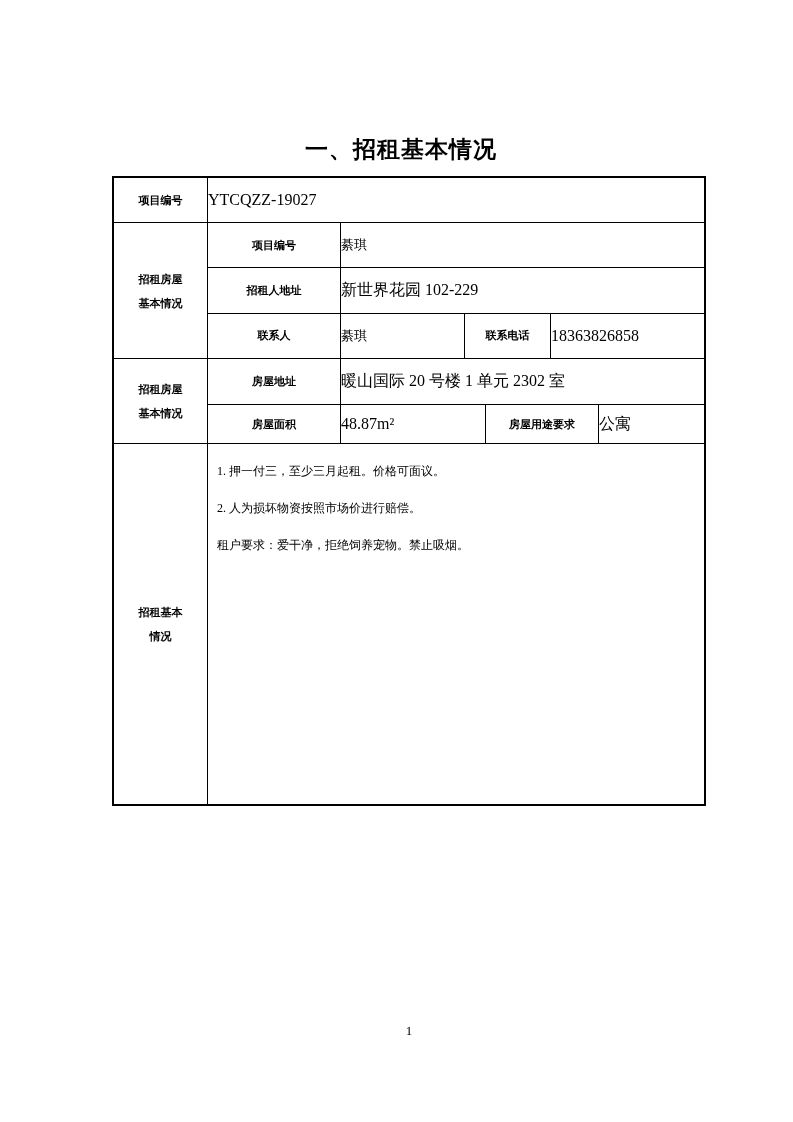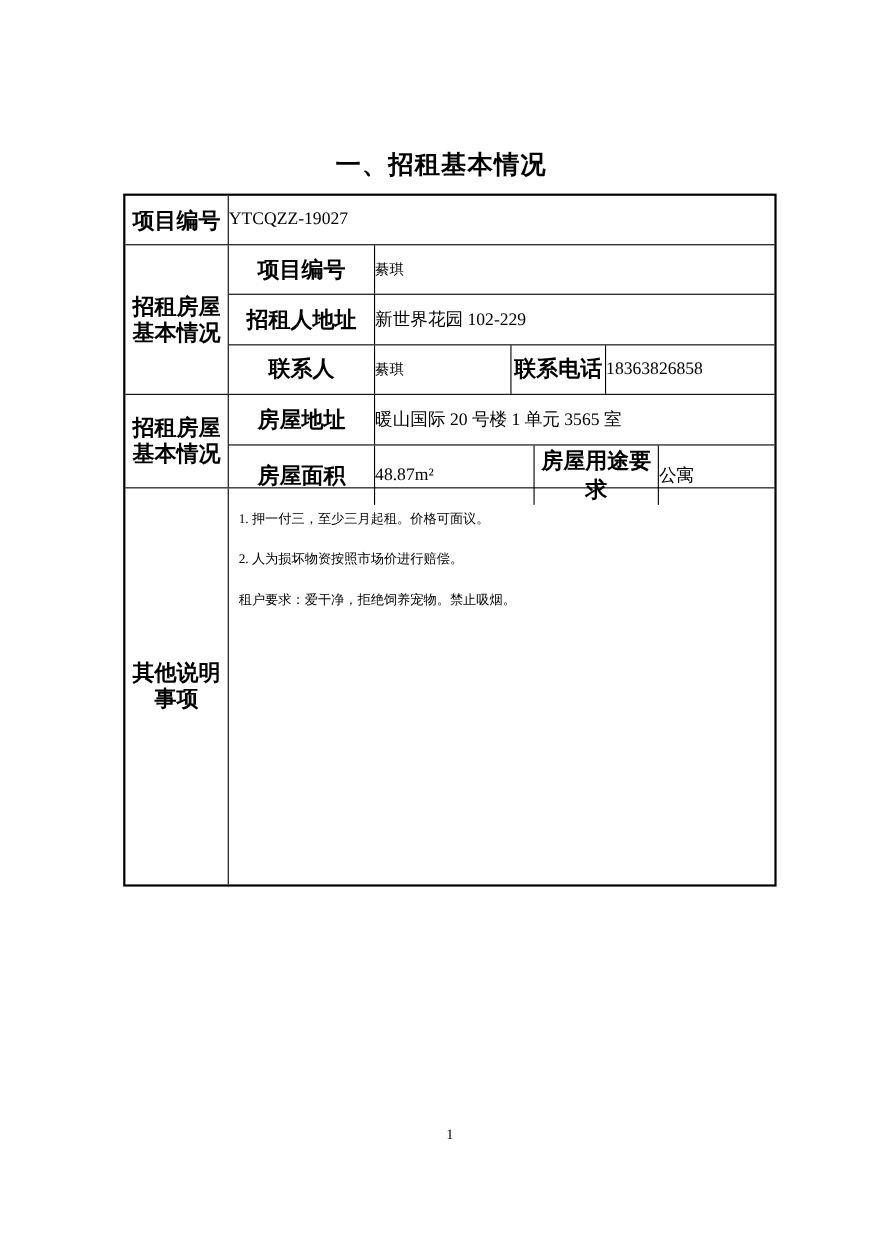--- a/index.html
+++ b/index.html
@@ -49,21 +49,21 @@
     display: flex;
     align-items: center;
     overflow: hidden;
   }
   .cell + .cell, .subrows { border-left: 1px solid #000000; }
   .c1 { width: 93px; flex: none; justify-content: center; }
   .c2 { width: 132px; flex: none; justify-content: center; }
   .rest { flex: 1; }
   .label {
     font-weight: bold;
-    font-size: 20px;
+    font-size: 11px;
     text-align: center;
   }
   .wrap4 {
     display: inline-block;
     width: 4em;
     text-align: center;
     line-height: 24px;
   }
   .value {
     font-size: 16px;
@@ -140,34 +140,34 @@
       </div>
     </div>
 
     <div class="trow h-house">
       <div class="cell c1 label">
         <span class="wrap4">招租房屋基本情况</span>
       </div>
       <div class="subrows">
         <div class="subrow subrow-addr">
           <div class="cell c2 label">房屋地址</div>
-          <div class="cell rest value">暖山国际 20 号楼 1 单元 3565 室</div>
+          <div class="cell rest value">暖山国际 20 号楼 1 单元 2302 室</div>
         </div>
         <div class="subrow">
           <div class="cell c2 label">房屋面积</div>
           <div class="cell value" style="width:145px; flex:none;">48.87m²</div>
           <div class="cell label" style="width:113px; flex:none; justify-content:center;">房屋用途要求</div>
           <div class="cell rest value">公寓</div>
         </div>
       </div>
     </div>
 
     <div class="trow h-other">
       <div class="cell c1 label">
-        <span class="wrap4">其他说明事项</span>
+        <span class="wrap4">招租基本情况</span>
       </div>
       <div class="subrows notes-cell">
         <p>1. 押一付三，至少三月起租。价格可面议。</p>
         <p>2. 人为损坏物资按照市场价进行赔偿。</p>
         <p>租户要求：爱干净，拒绝饲养宠物。禁止吸烟。</p>
       </div>
     </div>
 
   </div>
 

